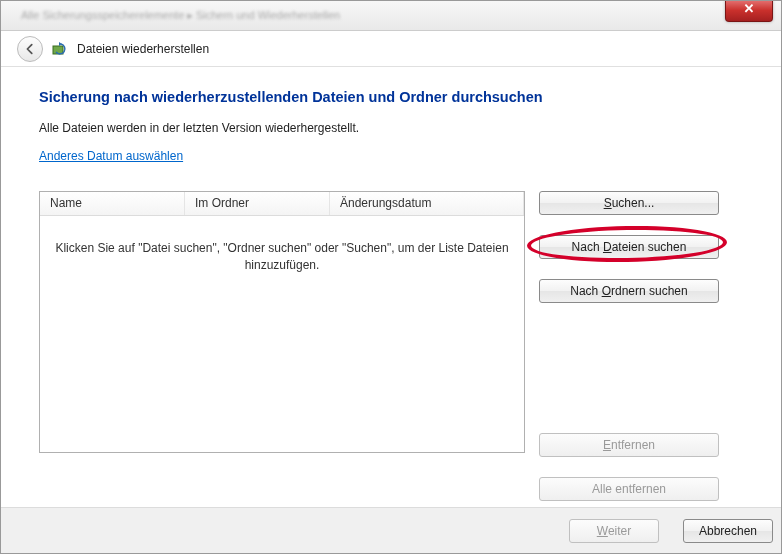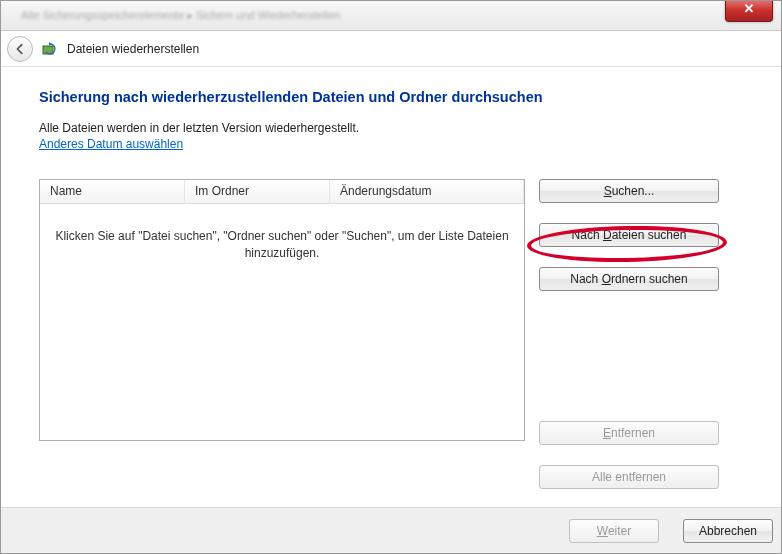--- a/index.html
+++ b/index.html
@@ -45,21 +45,21 @@
     font-weight: bold;
     cursor: pointer;
     box-shadow: 0 0 3px rgba(0,0,0,0.3);
   }
   .nav-header {
     height: 36px;
     background: #fff;
     border-bottom: 1px solid #e0e0e0;
     display: flex;
     align-items: center;
-    padding: 0 6px;
+    padding: 0 16px;
     gap: 8px;
   }
   .back-btn {
     width: 26px;
     height: 26px;
     border-radius: 50%;
     border: 1px solid #bbb;
     background: linear-gradient(to bottom, #fdfdfd, #e8e8e8);
     display: flex;
     align-items: center;
@@ -81,21 +81,21 @@
   }
   .main-heading {
     color: #003399;
     font-size: 14.5px;
     font-weight: bold;
     margin: 0 0 16px 0;
   }
   .subtext {
     font-size: 12px;
     color: #222;
-    margin: 0 0 2px 0;
+    margin: 0 0 14px 0;
   }
   .link {
     color: #0066cc;
     text-decoration: underline;
     cursor: pointer;
     font-size: 12px;
   }
   .body-row {
     display: flex;
     gap: 14px;

